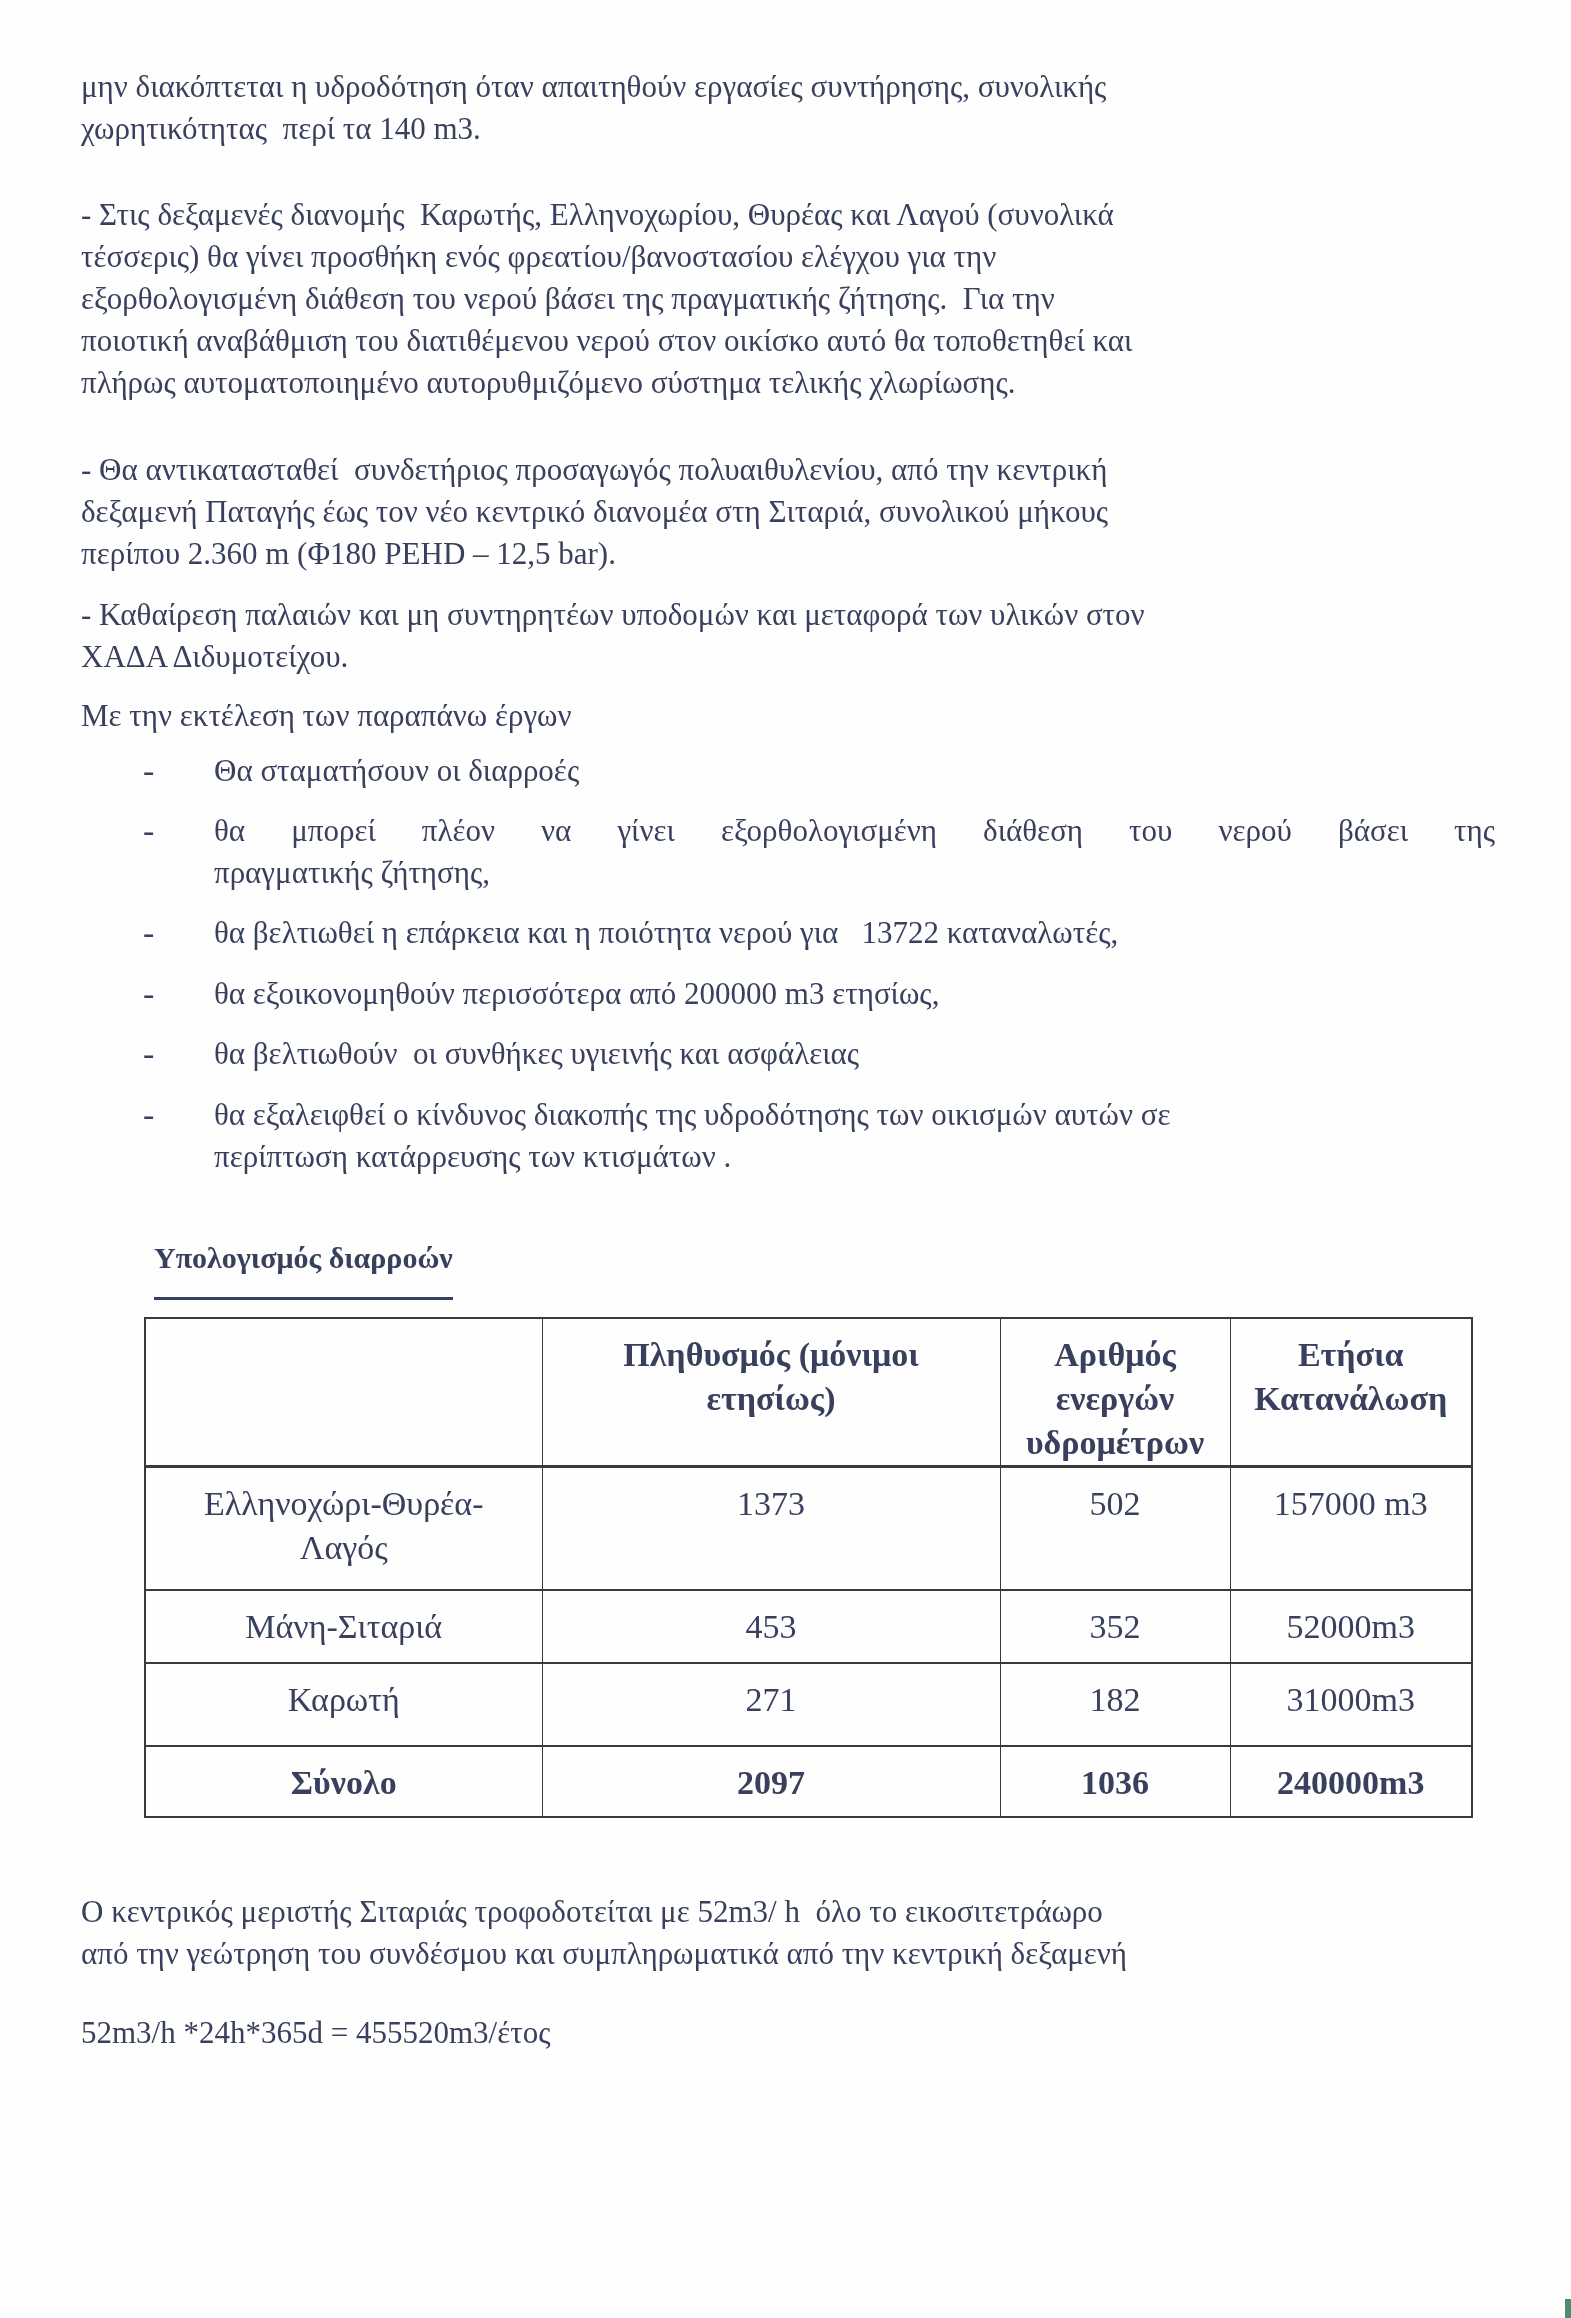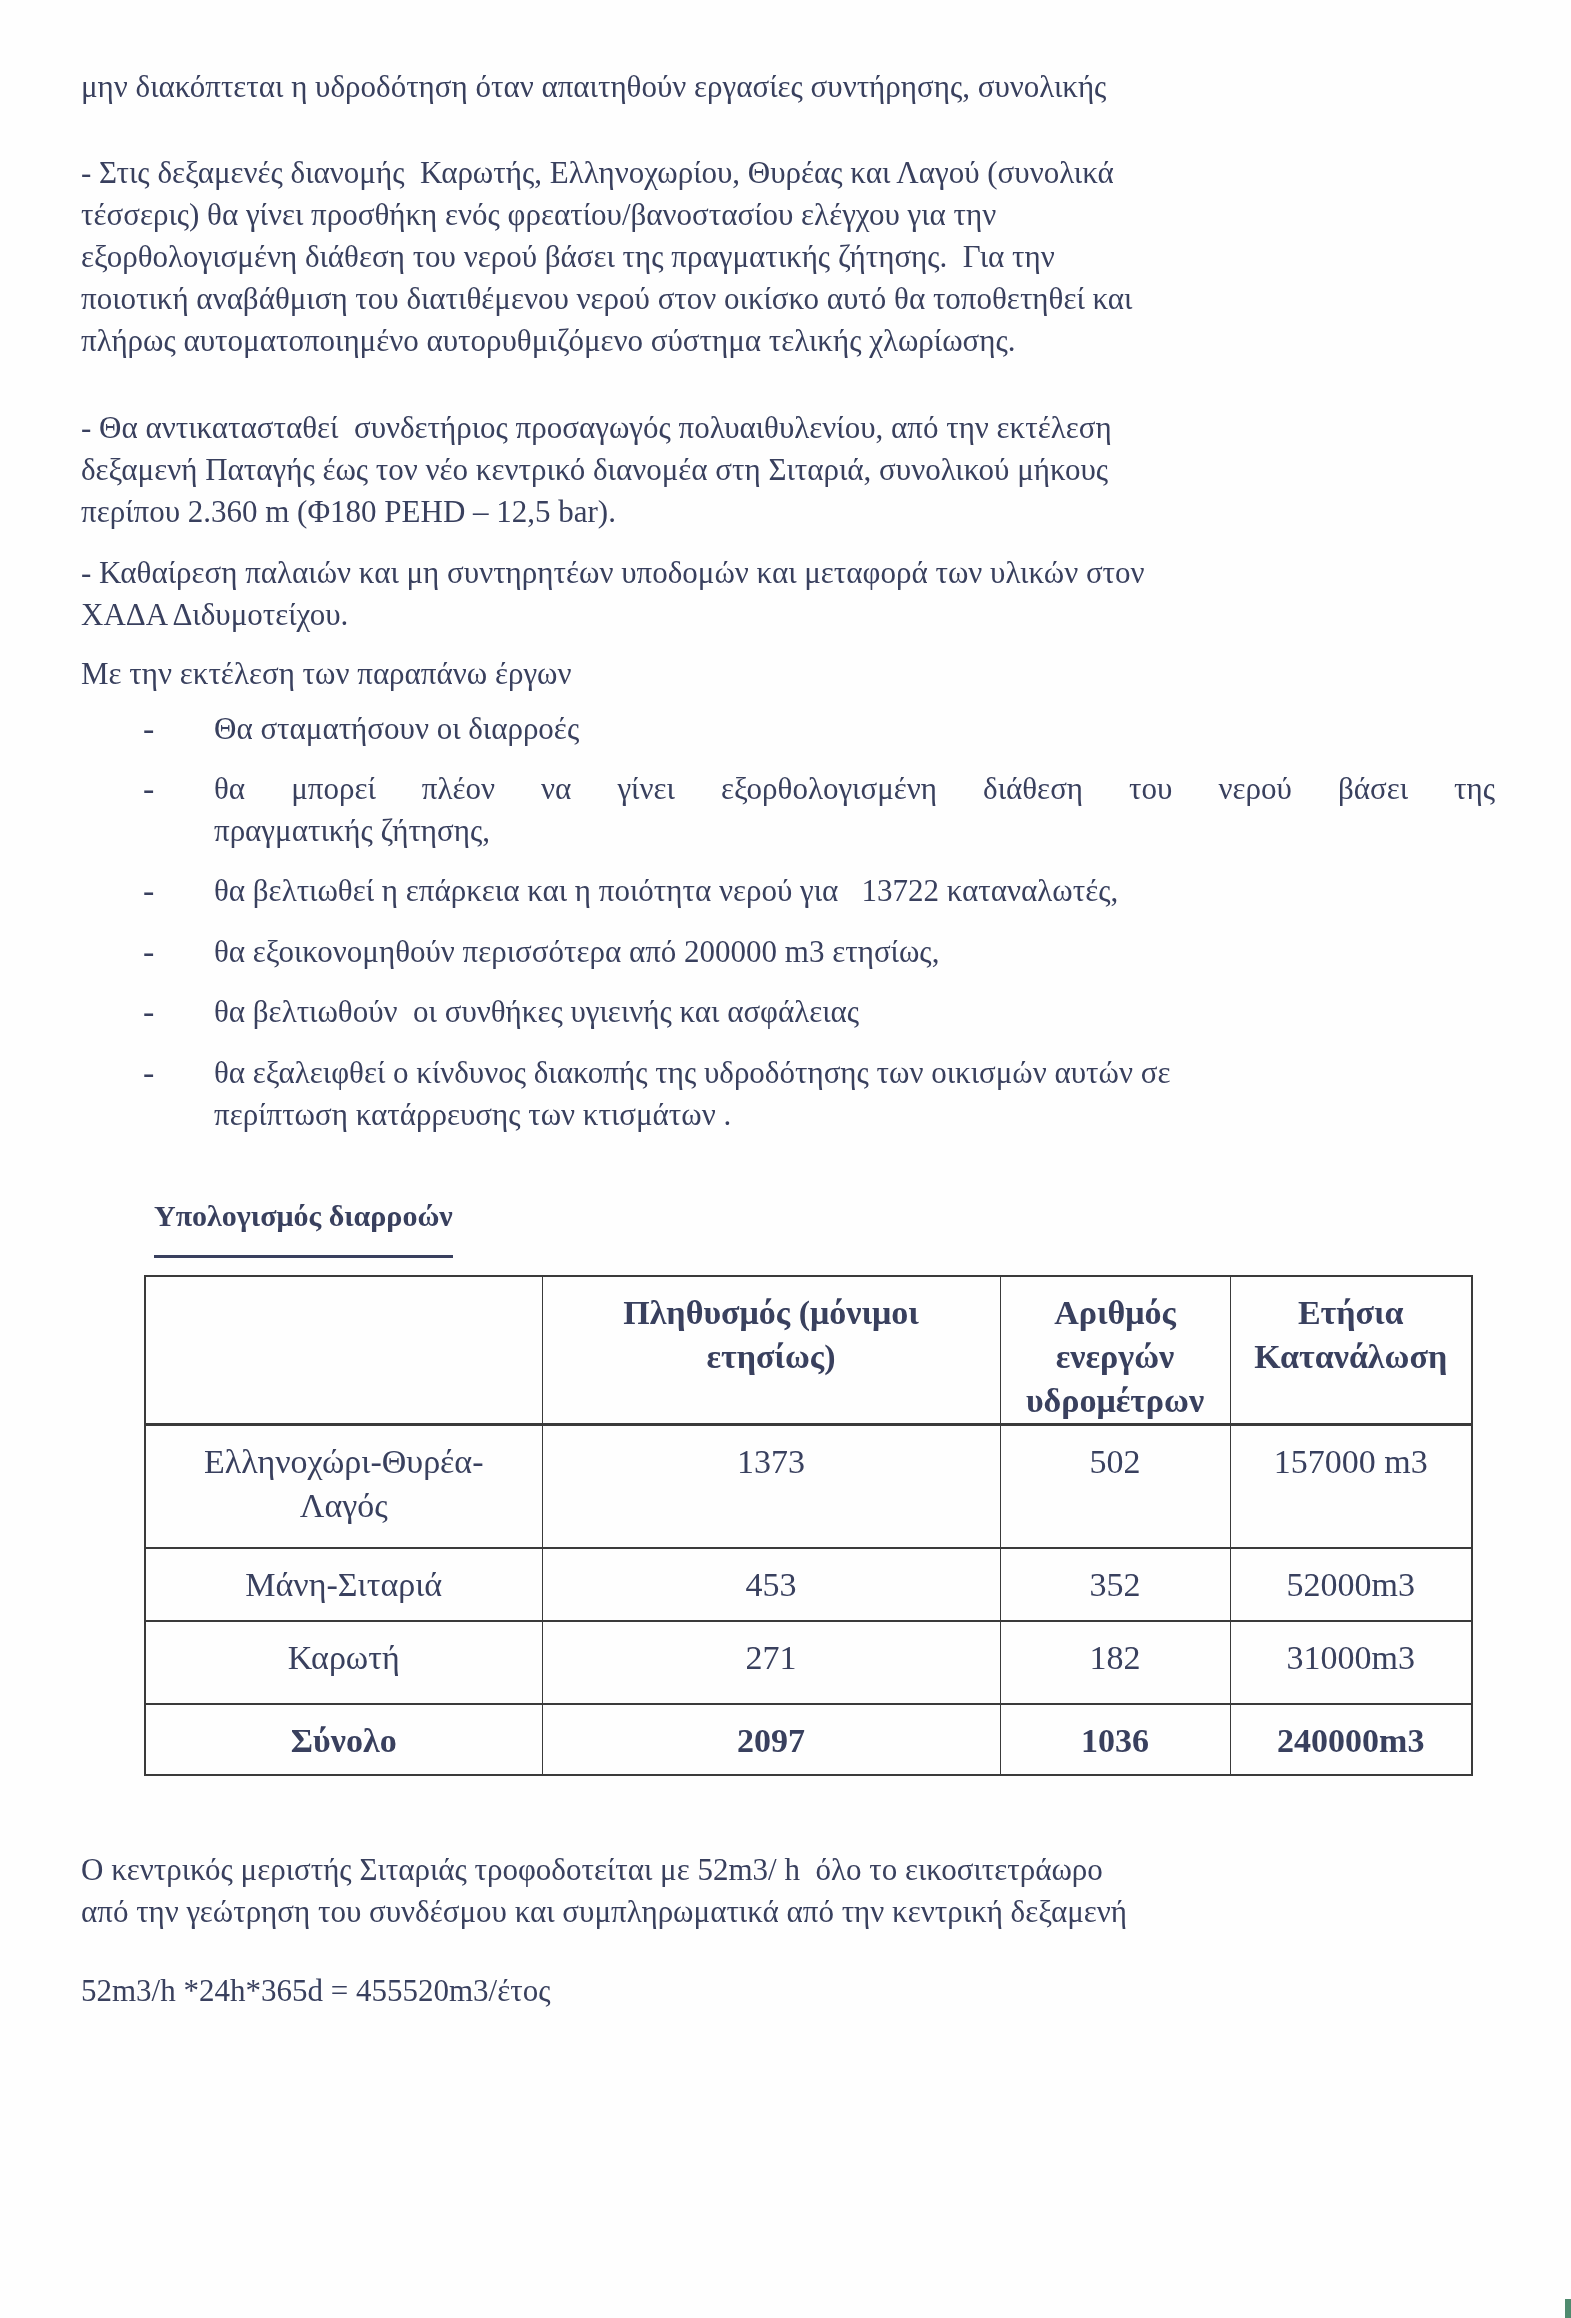--- a/index.html
+++ b/index.html
@@ -110,32 +110,33 @@
   }
 </style>
 </head>
 <body>
 
 <div class="page">
   <div class="content">
 
     <div class="para" id="p-intro">
       <div class="line">μην διακόπτεται η υδροδότηση όταν απαιτηθούν εργασίες συντήρησης, συνολικής</div>
+      <div class="line">χωρητικότητας  περί τα 140 m3.</div>
     </div>
 
     <div class="para" id="p-works1">
       <div class="line">- Στις δεξαμενές διανομής  Καρωτής, Ελληνοχωρίου, Θυρέας και Λαγού (συνολικά</div>
       <div class="line">τέσσερις) θα γίνει προσθήκη ενός φρεατίου/βανοστασίου ελέγχου για την</div>
       <div class="line">εξορθολογισμένη διάθεση του νερού βάσει της πραγματικής ζήτησης.  Για την</div>
       <div class="line">ποιοτική αναβάθμιση του διατιθέμενου νερού στον οικίσκο αυτό θα τοποθετηθεί και</div>
       <div class="line">πλήρως αυτοματοποιημένο αυτορυθμιζόμενο σύστημα τελικής χλωρίωσης.</div>
     </div>
 
     <div class="para" id="p-works2">
-      <div class="line">- Θα αντικατασταθεί  συνδετήριος προσαγωγός πολυαιθυλενίου, από την εκτέλεση</div>
+      <div class="line">- Θα αντικατασταθεί  συνδετήριος προσαγωγός πολυαιθυλενίου, από την κεντρική</div>
       <div class="line">δεξαμενή Παταγής έως τον νέο κεντρικό διανομέα στη Σιταριά, συνολικού μήκους</div>
       <div class="line">περίπου 2.360 m (Φ180 PEHD – 12,5 bar).</div>
     </div>
 
 
     <div class="para" id="p-works4">
       <div class="line">- Καθαίρεση παλαιών και μη συντηρητέων υποδομών και μεταφορά των υλικών στον</div>
       <div class="line">ΧΑΔΑ Διδυμοτείχου.</div>
     </div>
 

